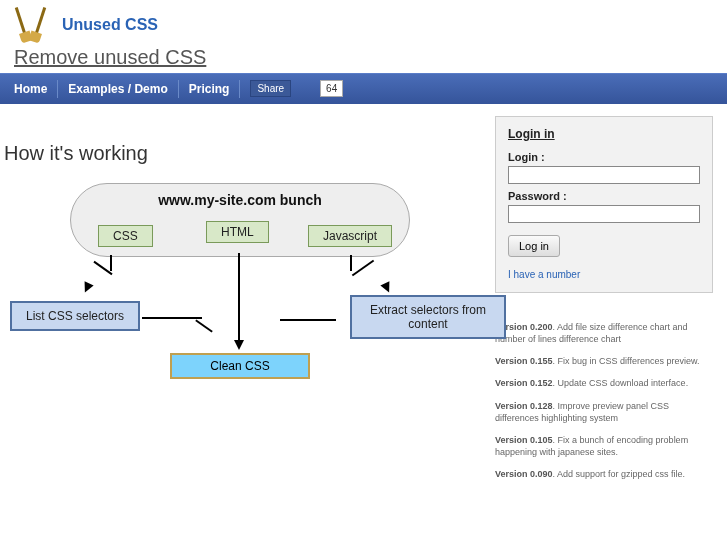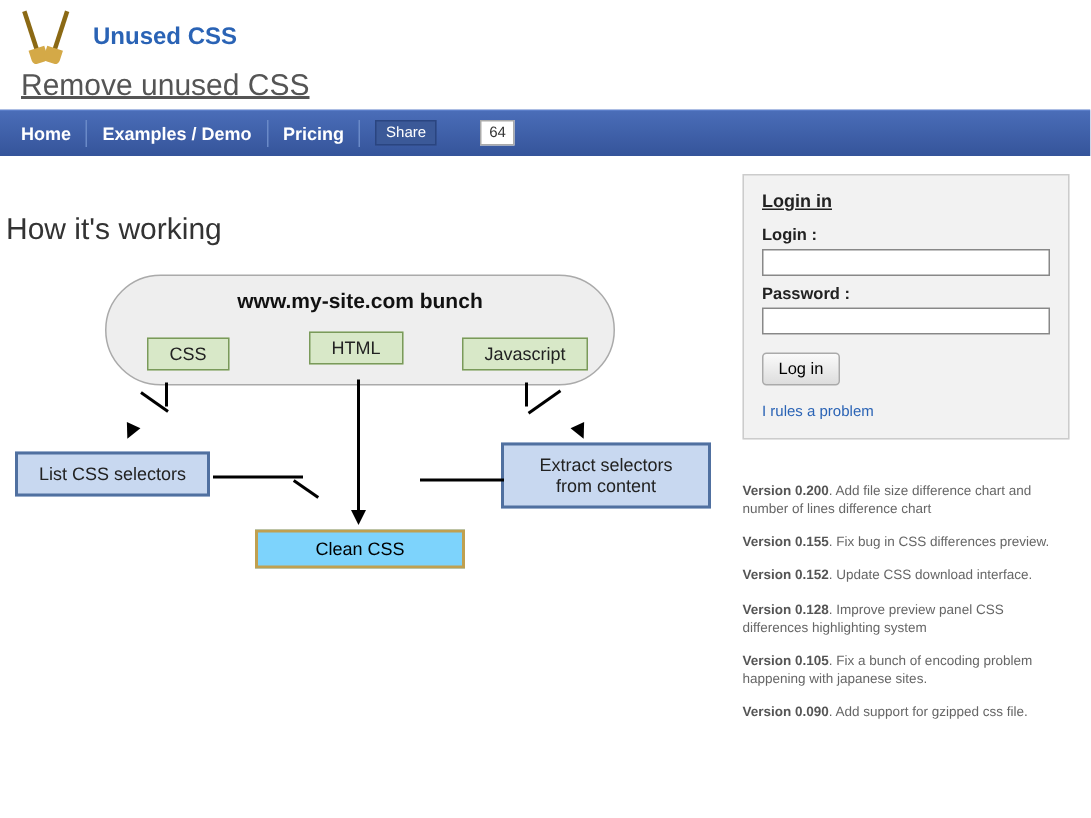--- a/index.html
+++ b/index.html
@@ -36,21 +36,21 @@
 
 .diagram { position: relative; width: 460px; height: 200px; margin-left: 10px; }
 .cloud { position: absolute; left: 60px; top: 0; width: 340px; height: 74px; background: #eee; border: 1px solid #aaa; border-radius: 50px; }
 .cloud-title { position: absolute; left: 50%; top: 8px; transform: translateX(-50%); font-size: 14px; font-weight: bold; color: #111; }
 .tag-box { position: absolute; top: 42px; background: #d8e8c8; border: 1px solid #7a9a5a; padding: 3px 14px; font-size: 12px; color: #222; }
 .tag-css { left: 88px; }
 .tag-html { left: 196px; top: 38px; }
 .tag-js { left: 298px; }
 .box-blue { position: absolute; background: #c8d8f0; border: 2px solid #5070a0; padding: 6px 10px; font-size: 12px; color: #222; text-align: center; }
 .box-list { left: 0; top: 118px; width: 130px; }
-.box-extract { left: 324px; top: 112px; width: 140px; }
+.box-extract { left: 340px; top: 112px; width: 156px; }
 .box-yellow { position: absolute; left: 160px; top: 170px; width: 140px; background: #7dd3fc; border: 2px solid #c0a050; padding: 4px 8px; font-size: 12px; text-align: center; }
 .arrow { position: absolute; background: #000; }
 .a1 { left: 100px; top: 72px; width: 2px; height: 16px; }
 .a1::after { content: ''; position: absolute; left: -18px; top: 12px; width: 22px; height: 2px; background: #000; transform: rotate(35deg); }
 .a1b { position: absolute; left: 72px; top: 100px; width: 0; height: 0; border-left: 5px solid transparent; border-right: 5px solid transparent; border-top: 10px solid #000; transform: rotate(25deg); }
 .a2 { left: 228px; top: 70px; width: 2px; height: 95px; }
 .a2::after { content: ''; position: absolute; bottom: -2px; left: -4px; width: 0; height: 0; border-left: 5px solid transparent; border-right: 5px solid transparent; border-top: 10px solid #000; }
 .a3 { left: 340px; top: 72px; width: 2px; height: 16px; }
 .a3::after { content: ''; position: absolute; left: 0px; top: 12px; width: 26px; height: 2px; background: #000; transform: rotate(-35deg); }
 .a3b { position: absolute; left: 372px; top: 100px; width: 0; height: 0; border-left: 5px solid transparent; border-right: 5px solid transparent; border-top: 10px solid #000; transform: rotate(-25deg); }
@@ -120,21 +120,21 @@
   </div>
 
   <div class="right-col">
     <div class="login-panel">
       <div class="login-title">Login in</div>
       <div class="login-field-label">Login :</div>
       <input class="login-input" type="text" style="">
       <div class="login-field-label">Password :</div>
       <input class="login-input" type="password" style="">
       <div><button class="login-btn">Log in</button></div>
-      <a class="problem-link">I rules a problem</a>
+      <a class="problem-link">I have a number</a>
     </div>
 
     <div class="updates-panel">
       <div id="updates-list">
           <div class="update-item"><b>Version 0.200</b>. Add file size difference chart and number of lines difference chart</div>
           <div class="update-item"><b>Version 0.155</b>. Fix bug in CSS differences preview.</div>
           <div class="update-item"><b>Version 0.152</b>. Update CSS download interface.</div>
           <div class="update-item"><b>Version 0.128</b>. Improve preview panel CSS differences highlighting system</div>
           <div class="update-item"><b>Version 0.105</b>. Fix a bunch of encoding problem happening with japanese sites.</div>
           <div class="update-item"><b>Version 0.090</b>. Add support for gzipped css file.</div>

